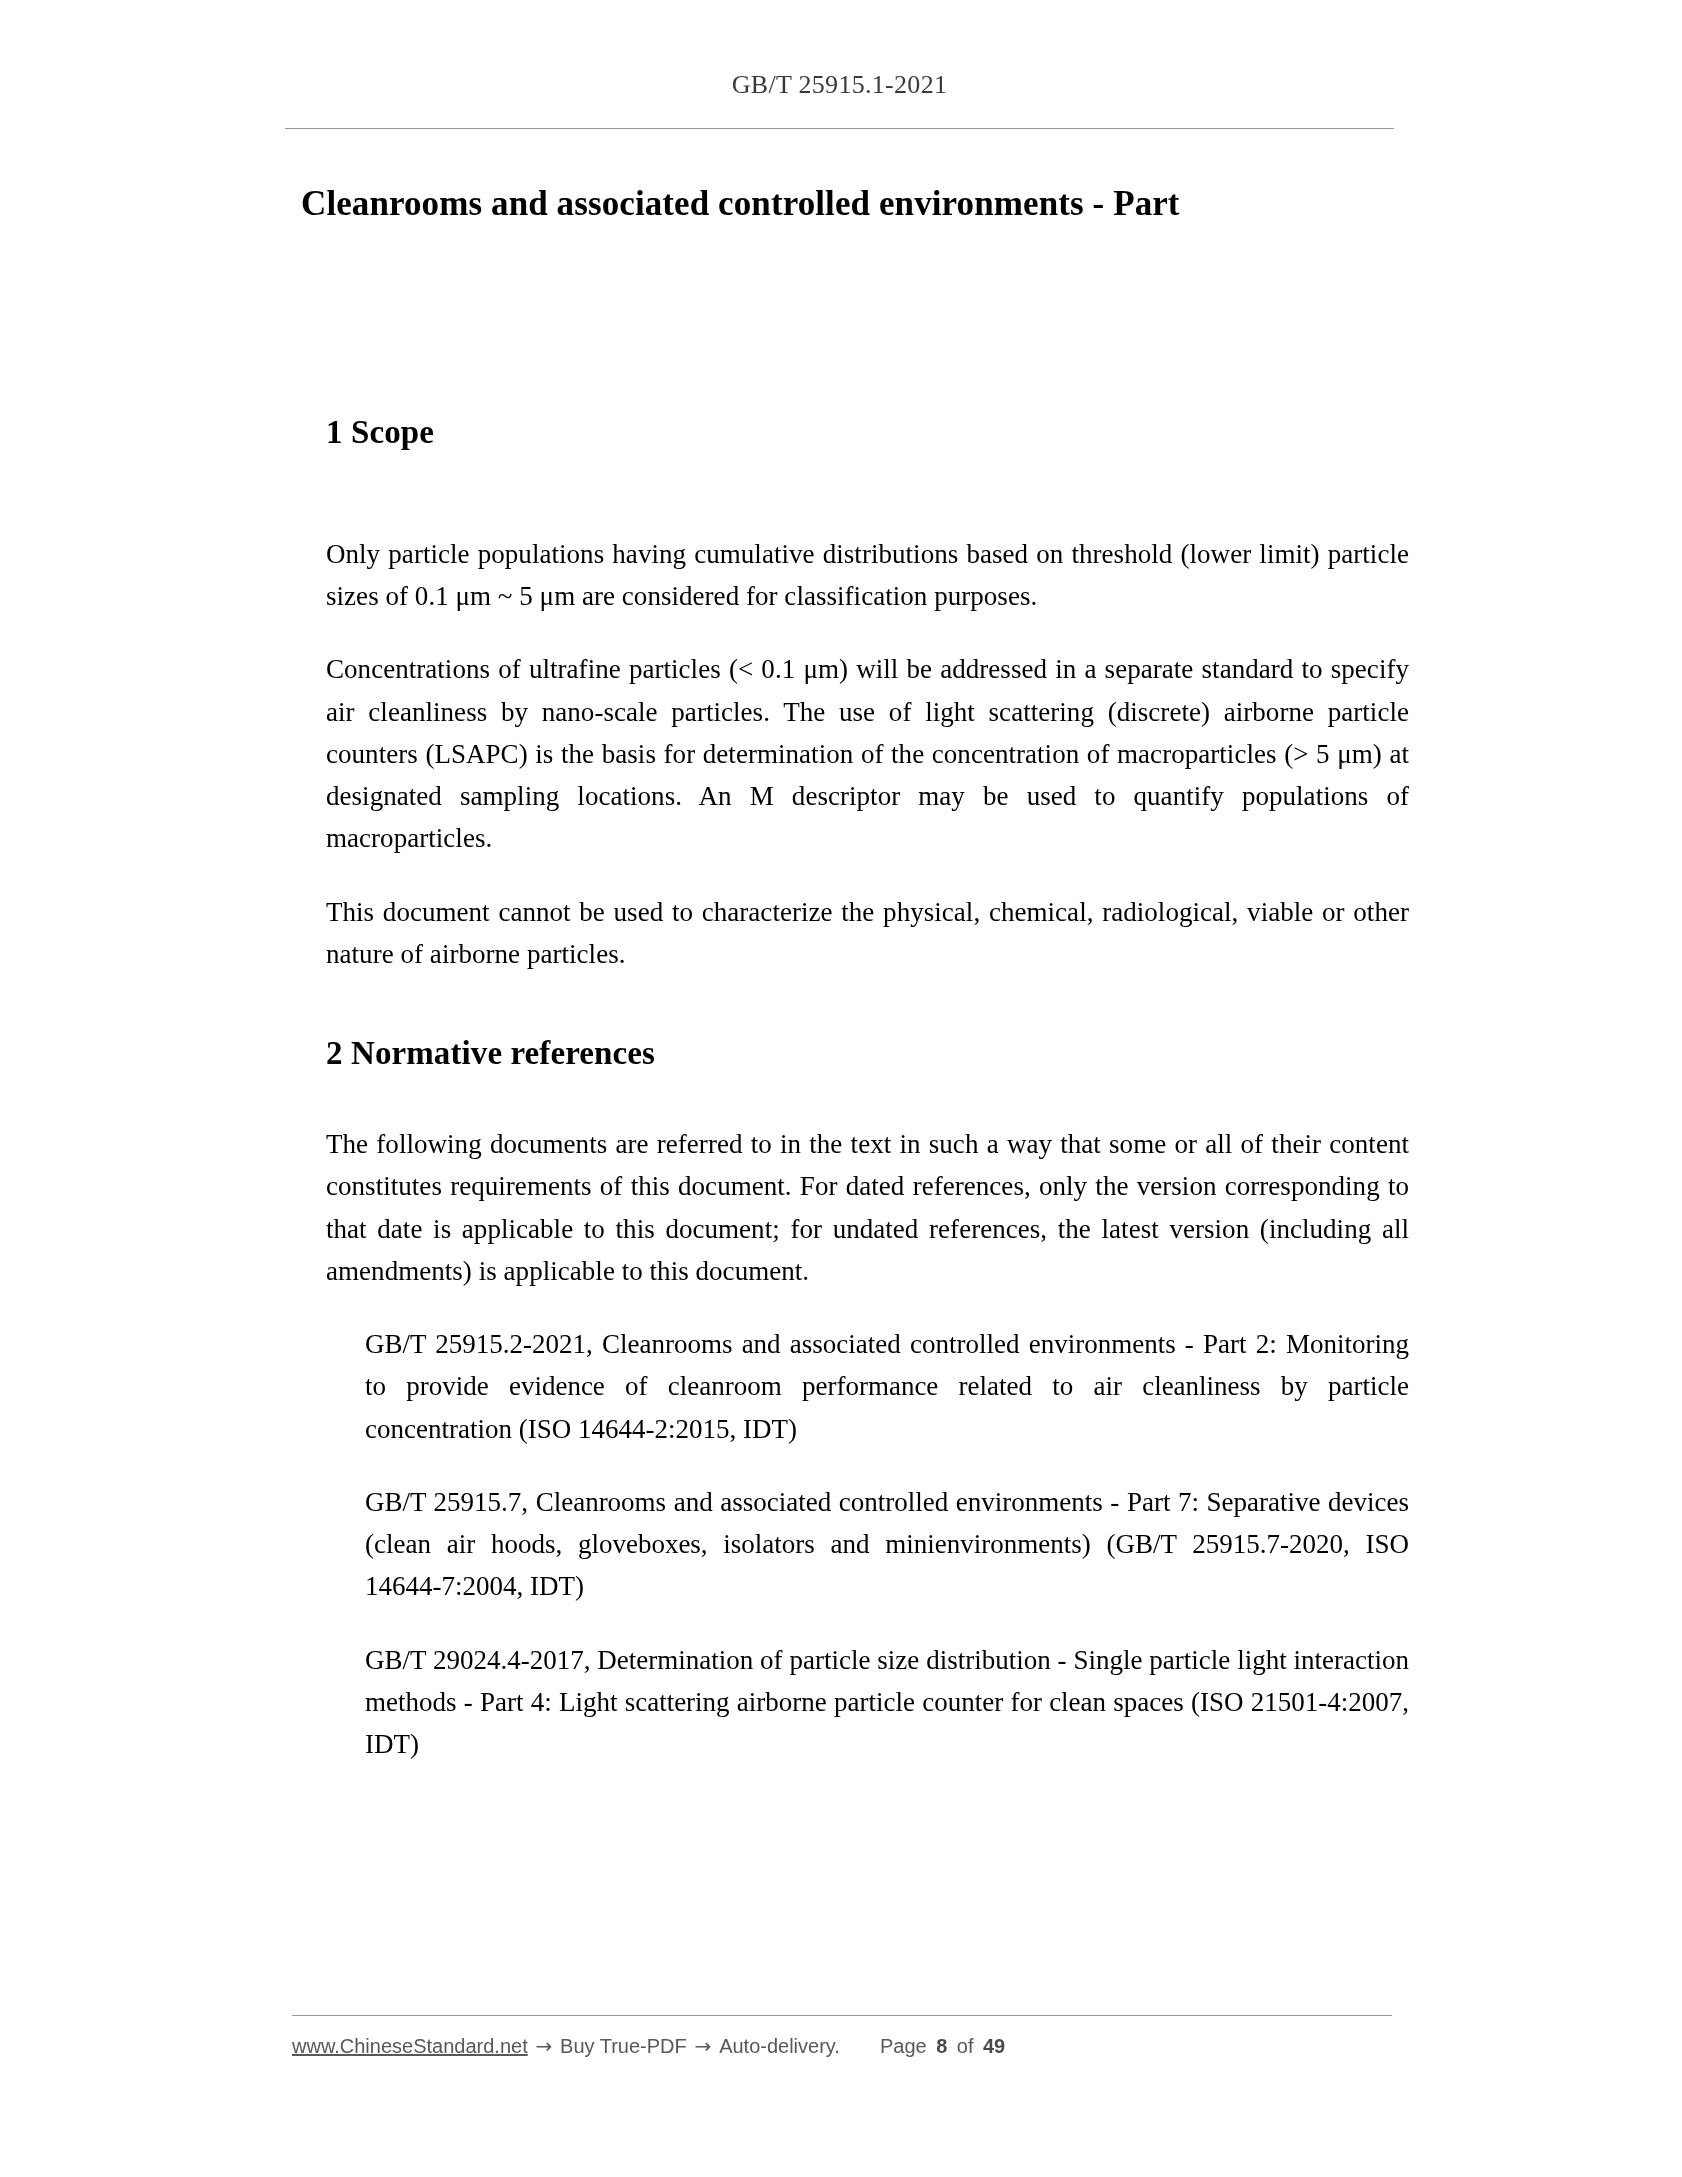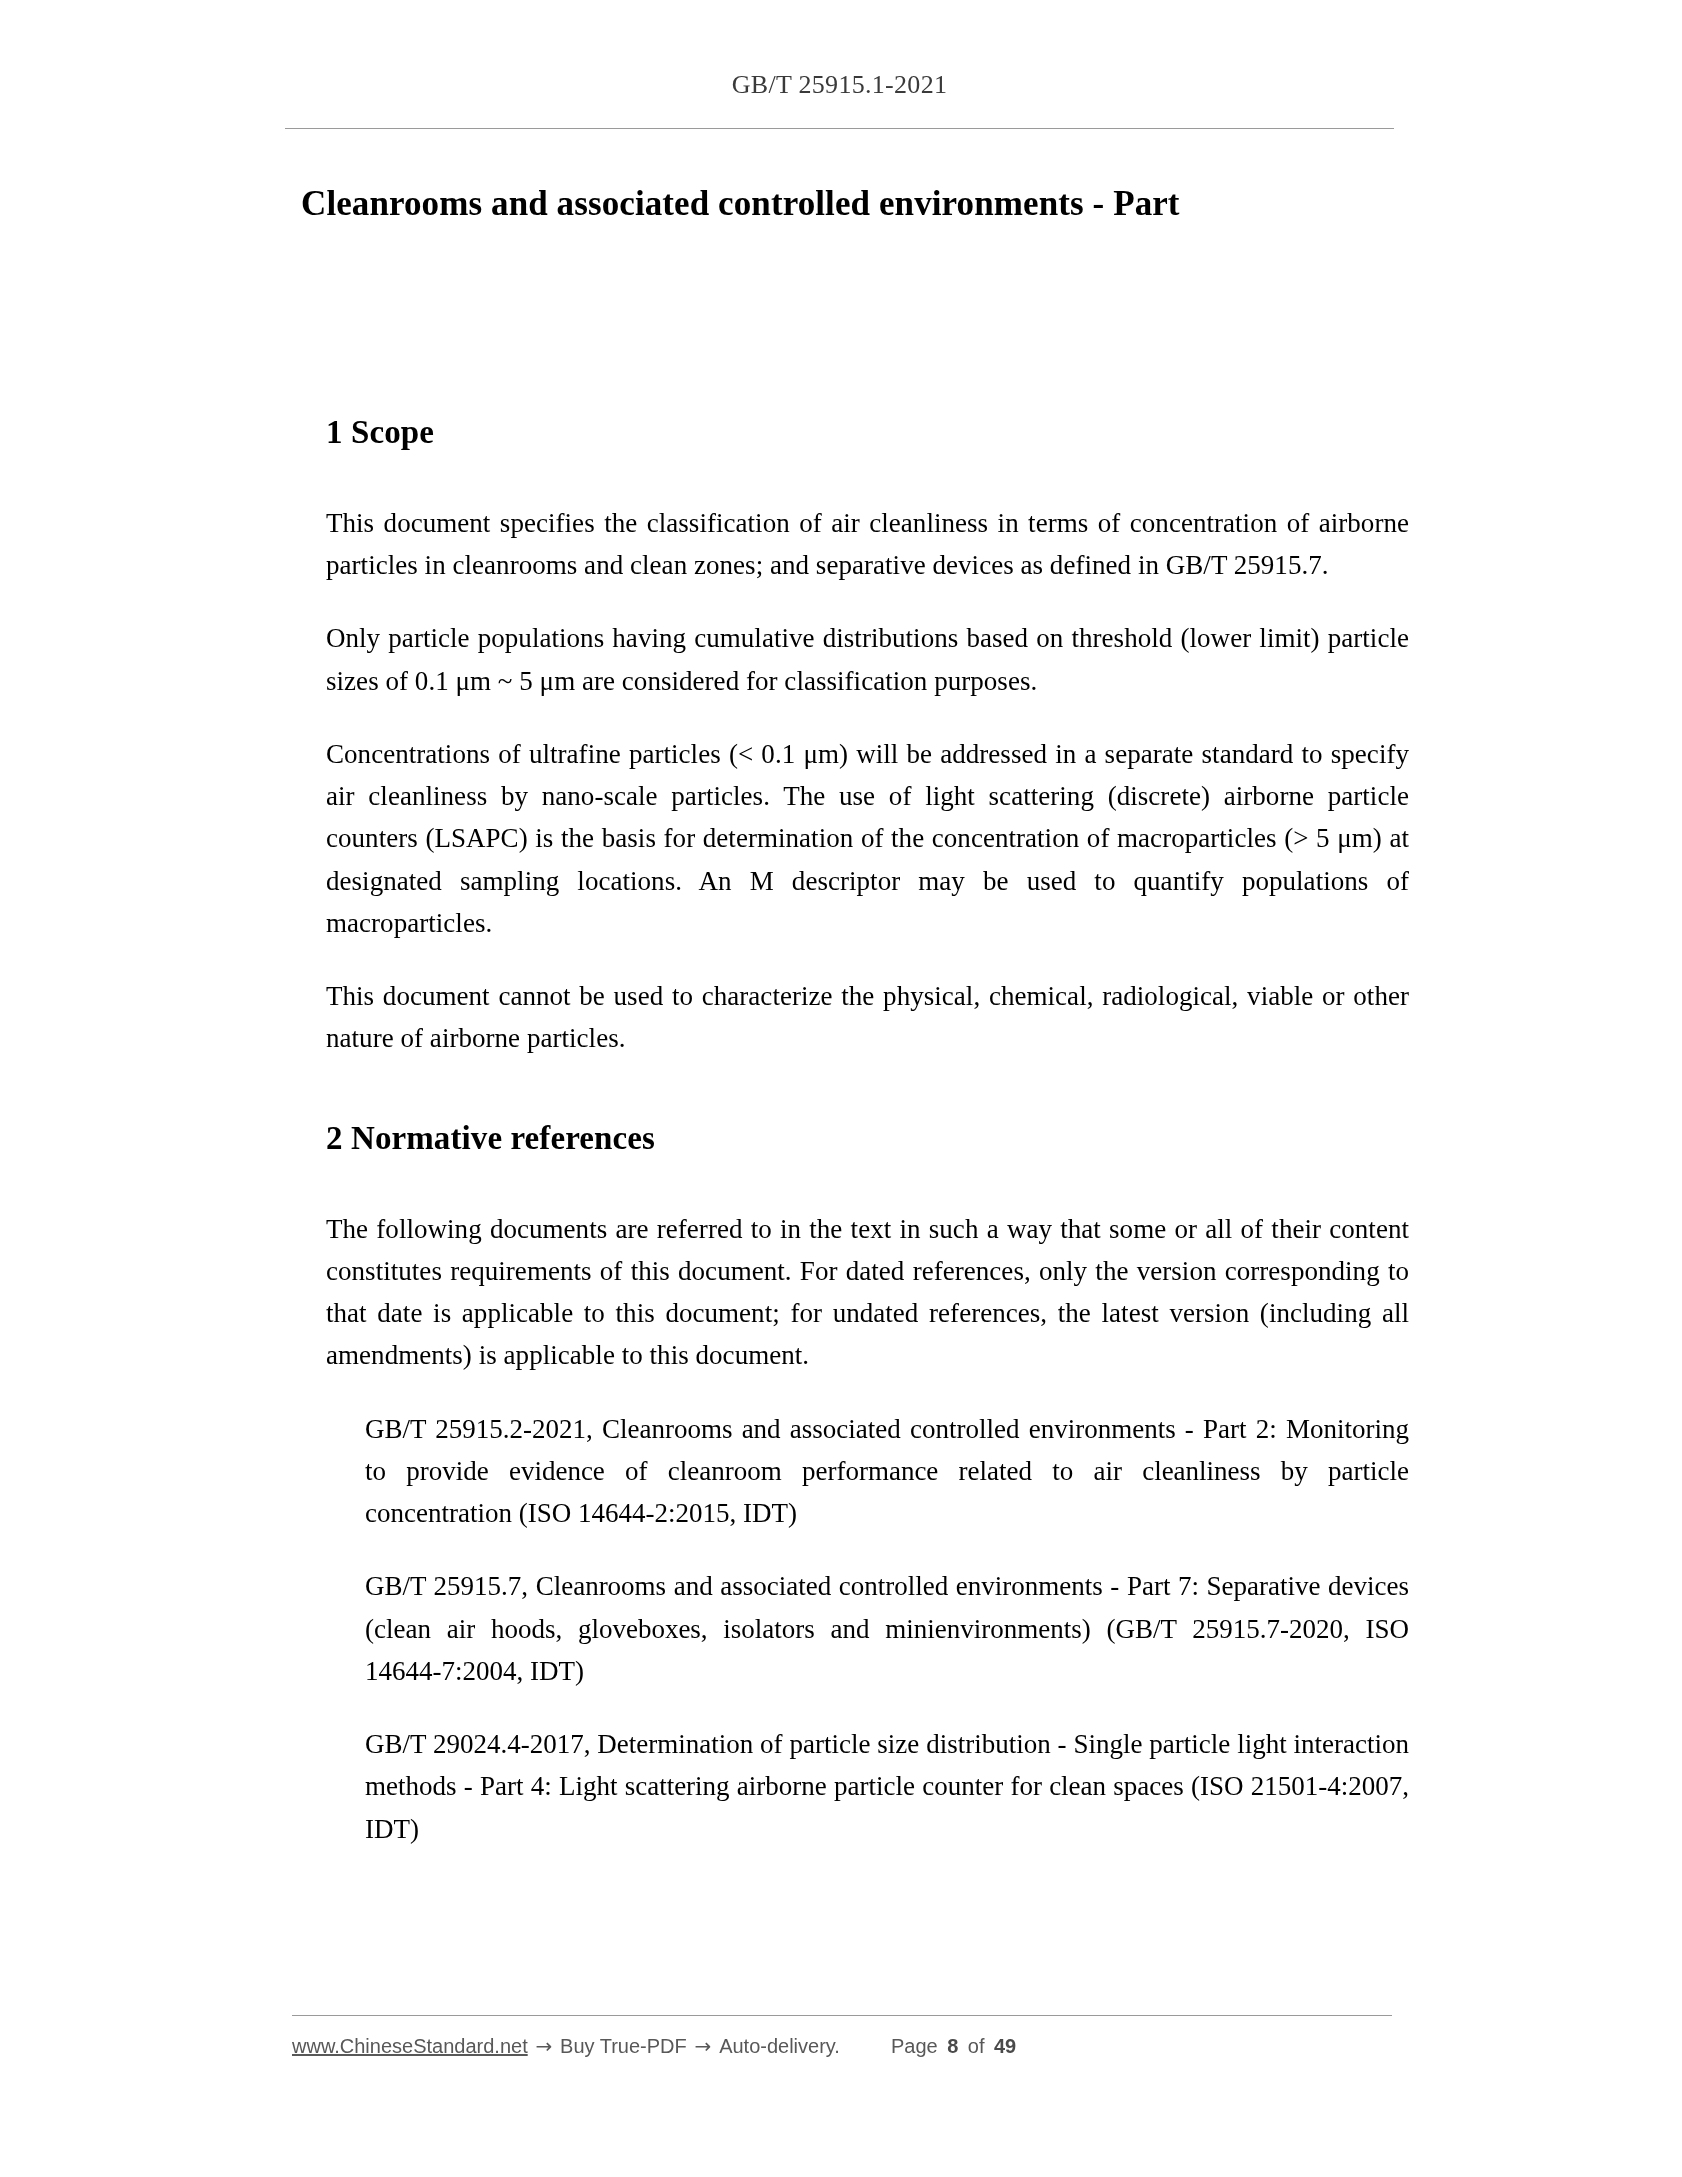--- a/index.html
+++ b/index.html
@@ -132,21 +132,21 @@
   .footer-url {
     text-decoration: underline;
     color: #585858;
   }
   .footer-arrow {
     margin: 0 7.8px;
     font-family: "DejaVu Sans", "Liberation Sans", sans-serif;
   }
   .footer-seg { }
   .footer-right {
-    margin-left: 51px;
+    margin-left: 40px;
     display: flex;
     align-items: baseline;
   }
   .footer-right span { margin-right: 9.5px; }
   .footer-right span:last-child { margin-right: 0; }
   .footer-num { font-weight: bold; color: #4a4a4a; }
 </style>
 </head>
 <body>
 
@@ -160,21 +160,20 @@
   <div class="doc-title">
     <div>Cleanrooms and associated controlled environments - Part</div>
   </div>
 
   <div class="content">
 
     <h2 class="section-heading">1 Scope</h2>
 
     <div class="gap-lg"></div>
 
-    <p class="body-text">This document specifies the classification of air cleanliness in terms of concentration of airborne particles in cleanrooms and clean zones; and separative devices as defined in GB/T 25915.7.</p>
 
     <div class="gap-md"></div>
 
     <p class="body-text">Only particle populations having cumulative distributions based on threshold (lower limit) particle sizes of 0.1 μm ~ 5 μm are considered for classification purposes.</p>
 
     <div class="gap-md"></div>
 
     <p class="body-text">Concentrations of ultrafine particles (&lt; 0.1 μm) will be addressed in a separate standard to specify air cleanliness by nano-scale particles. The use of light scattering (discrete) airborne particle counters (LSAPC) is the basis for determination of the concentration of macroparticles (&gt; 5 μm) at designated sampling locations. An M descriptor may be used to quantify populations of macroparticles.</p>
 
     <div class="gap-md"></div>

